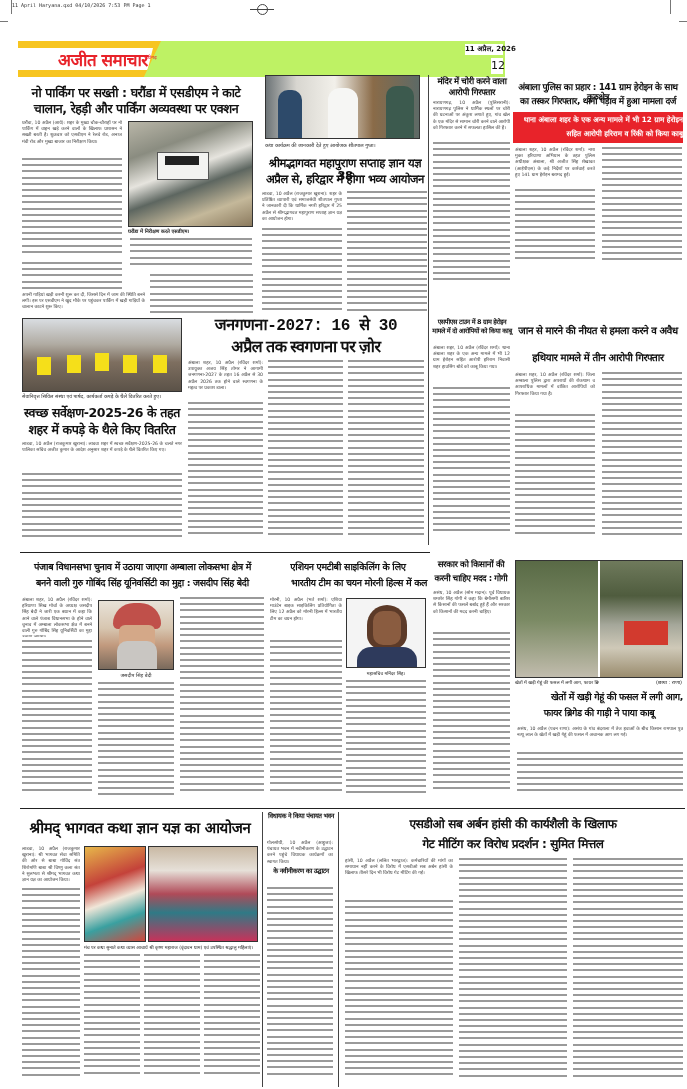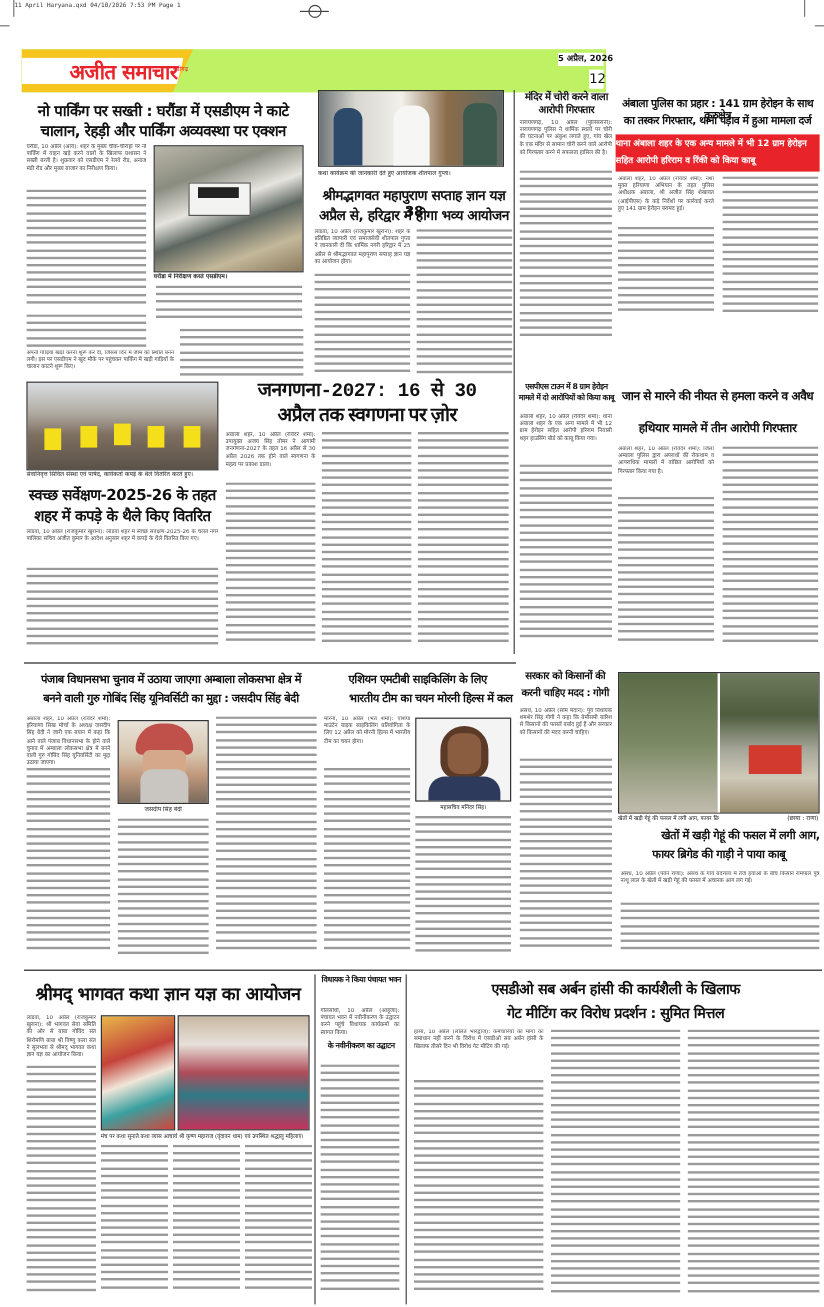--- a/index.html
+++ b/index.html
@@ -23,42 +23,42 @@
   .mast-page { position: absolute; left: 473px; top: 17px; width: 12px; height: 16px; background: #fff; font-size: 11px; text-align: center; line-height: 16px; }
 
   
   .hl { position: absolute; font-weight: bold; color: #111; line-height: 1.12; text-align: center; letter-spacing: -0.4px; }
   .body-text { position: absolute; font-size: 4.6px; line-height: 6.2px; color: #444; text-align: justify; overflow: hidden; }
   .photo { position: absolute; border: 1px solid #333; overflow: hidden; }
   .cap { position: absolute; font-size: 5px; line-height: 7px; color: #222; white-space: nowrap; overflow: hidden; }
   .rule { position: absolute; background: #444; }
   .hdiv { position: absolute; height: 1px; background: #222; }
 
-  .banner-red { position: absolute; background: #e8232a; color: #fff; font-weight: bold; text-align: left; font-size: 8.5px; line-height: 11px; padding-top: 1px; }
+  .banner-red { position: absolute; background: #e8232a; color: #fff; font-weight: bold; text-align: right; font-size: 8.5px; line-height: 11px; padding-top: 1px; }
 
   .lines { position: absolute; overflow: hidden; }
   .lines span { display: block; height: 2px; background: #9a9a9a; margin-bottom: 4.2px; }
 </style>
 </head>
 <body>
 
 <div class="slug">11 April Haryana.qxd  04/10/2026  7:53 PM  Page 1</div>
 <div class="reg"></div>
 <div class="crop" style="left:11px;top:0;width:1px;height:14px"></div>
 <div class="crop" style="left:0;top:21px;width:8px;height:1px"></div>
 <div class="crop" style="left:670px;top:0;width:1px;height:14px"></div>
 <div class="crop" style="left:679px;top:21px;width:8px;height:1px"></div>
 
 <div class="mast">
   <div class="mast-logo">
     <div class="mast-logo-inner"></div>
   </div>
   <div class="mast-logo-text">अजीत समाचार</div>
   <div class="mast-city">चंडीगढ़</div>
-  <div class="mast-date">5 अप्रैल, 2026</div>
+  <div class="mast-date">11 अप्रैल, 2026</div>
   <div class="mast-page">12</div>
 </div>
 
 <div>
   <div class="hl" style="left:20px;top:86px;width:232px;font-size:12.5px">नो पार्किंग पर सख्ती : घरौंडा में एसडीएम ने काटे</div>
   <div class="hl" style="left:20px;top:102px;width:232px;font-size:12.5px">चालान, रेहड़ी और पार्किंग अव्यवस्था पर एक्शन</div>
   <div class="body-text" style="left:22px;top:120px;width:100px;height:140px">घरौंडा, 10 अप्रैल (आर्य): शहर के मुख्य चौक-चौराहों पर नो पार्किंग में वाहन खड़े करने वालों के खिलाफ प्रशासन ने सख्ती बरती है। शुक्रवार को एसडीएम ने रेलवे रोड, अनाज मंडी रोड और मुख्य बाजार का निरीक्षण किया।</div>
   <div class="lines" style="left:22px;top:158px;width:100px;height:102px">
       <span></span>
       <span></span>

